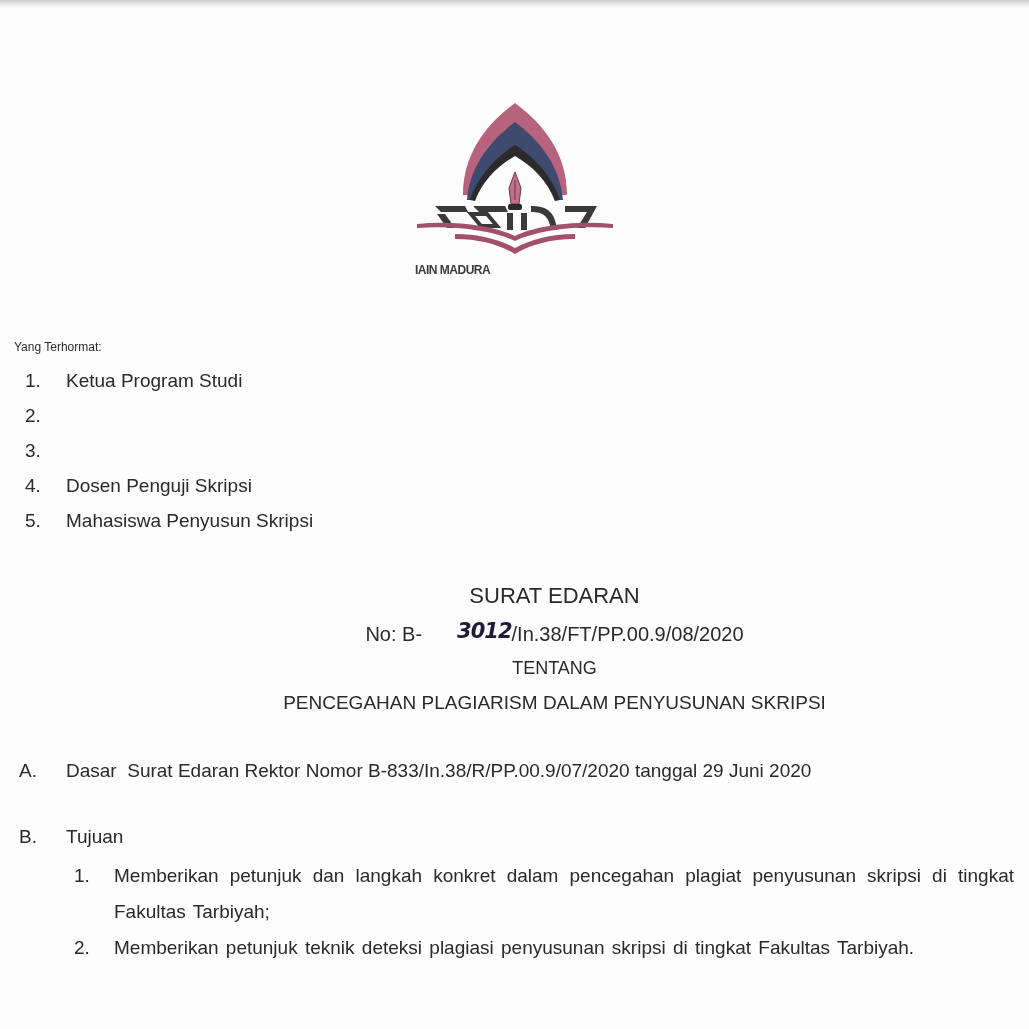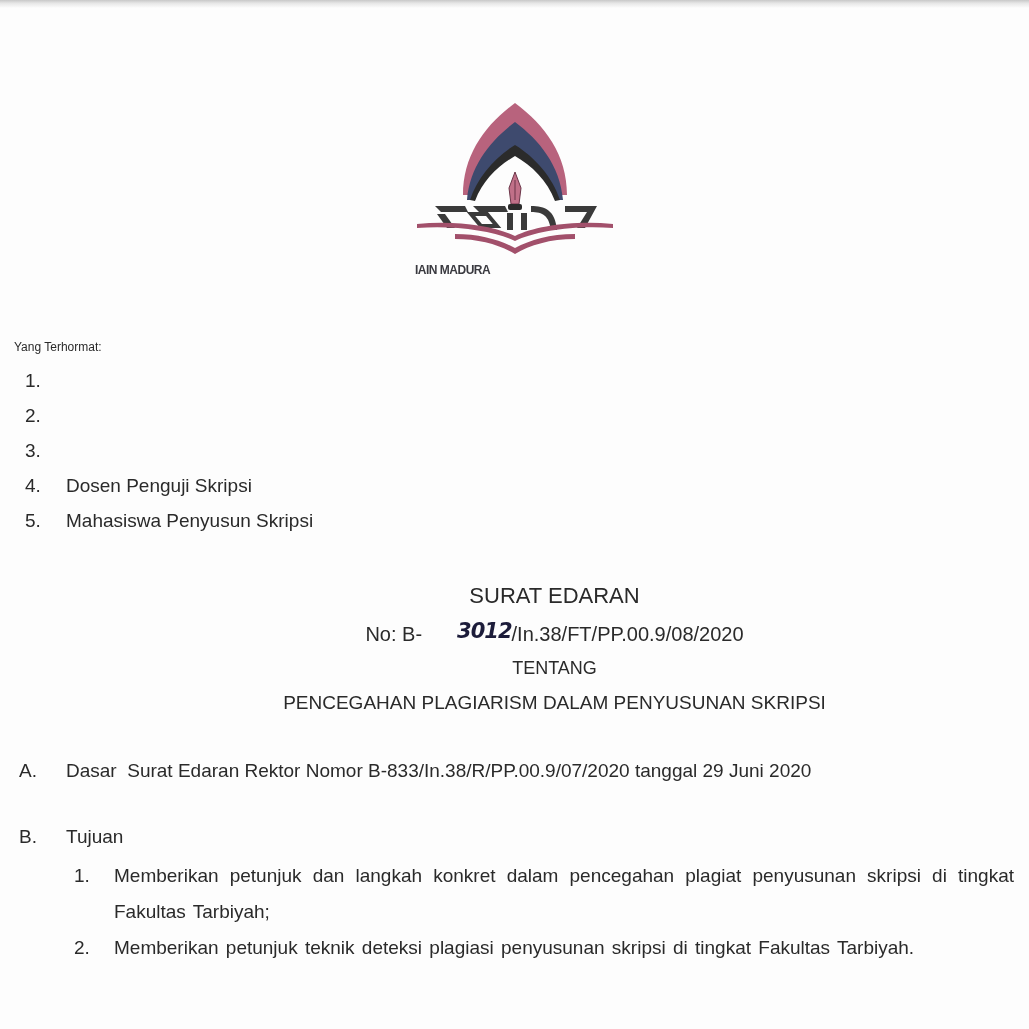--- a/index.html
+++ b/index.html
@@ -175,20 +175,21 @@
     <path d="M40 134 C 65 134, 85 140, 100 148 C 115 140, 135 134, 160 134 L 160 139 C 135 139, 115 145, 100 154 C 85 145, 65 139, 40 139 Z" fill="#a2506b"></path>
   </svg>
   <div class="logo-text">IAIN MADURA</div>
 </div>
 
 <div class="salutation">Yang Terhormat:</div>
 
 <ul class="recipients">
   <li>
     <span class="num">1.</span>
+    <span>Ketua Program Studi</span>
   </li>
   <li>
     <span class="num">2.</span>
   </li>
   <li>
     <span class="num">3.</span>
   </li>
   <li>
     <span class="num">4.</span>
     <span>Dosen Penguji Skripsi</span>

